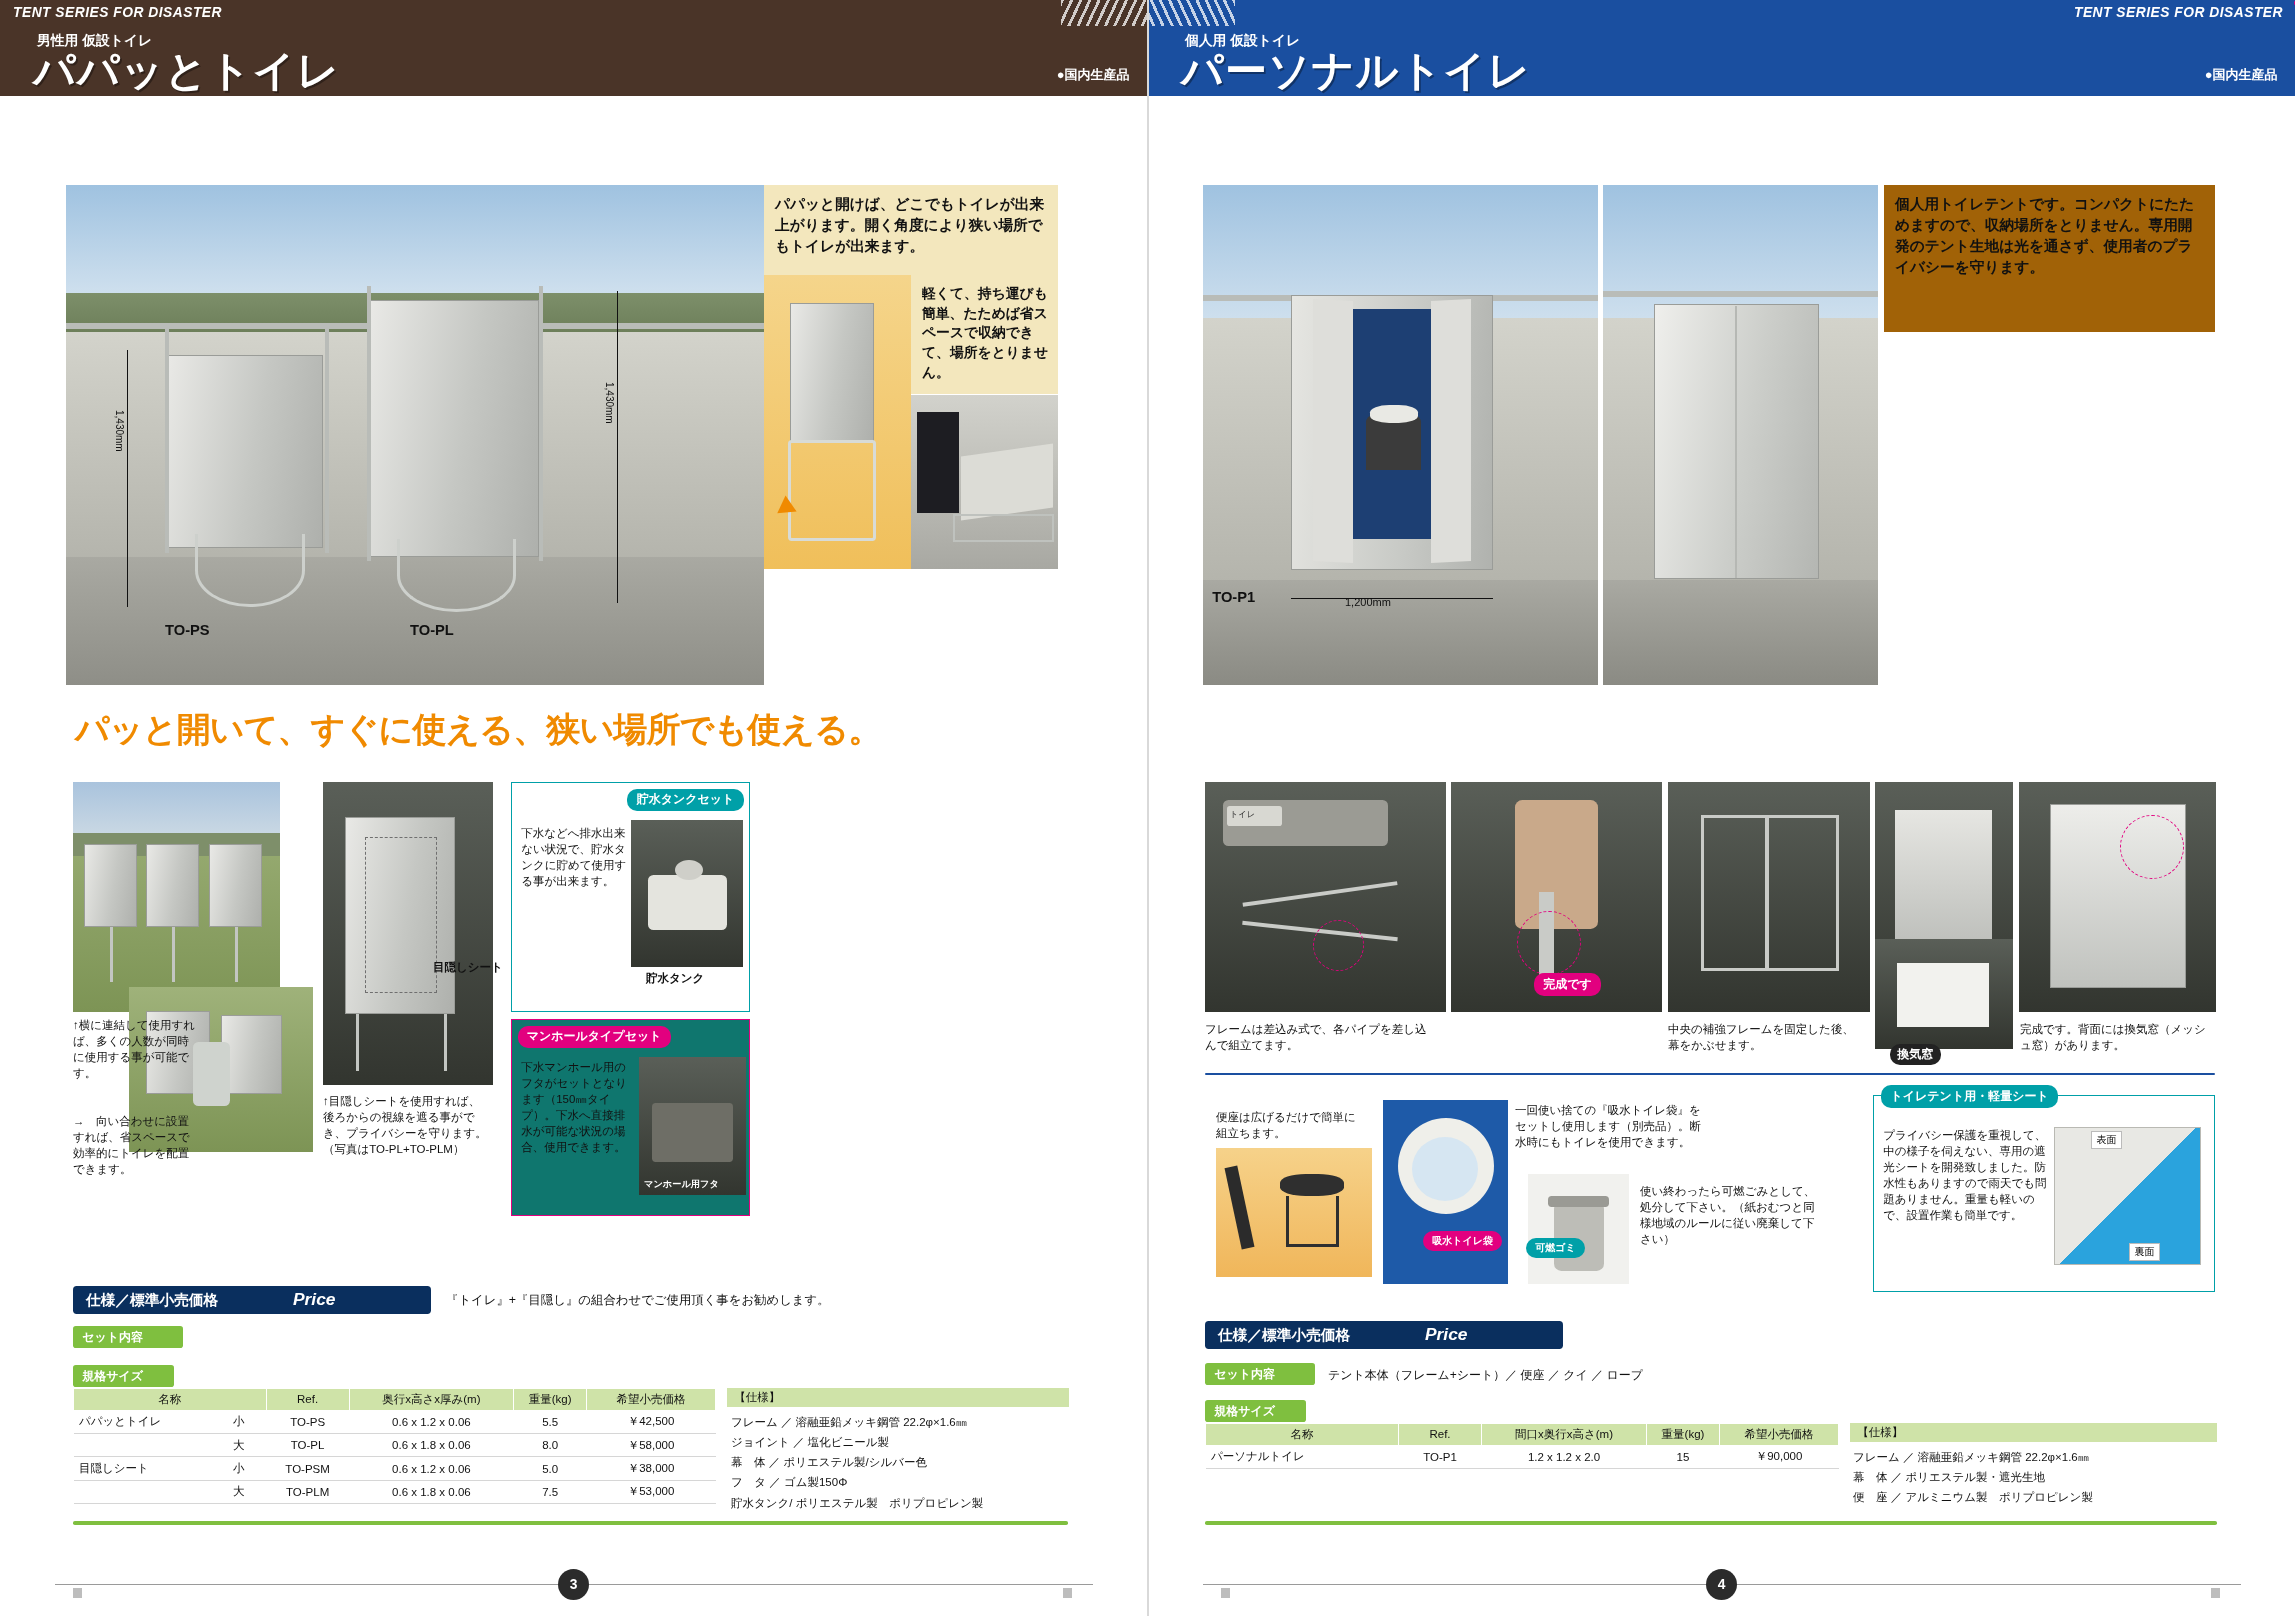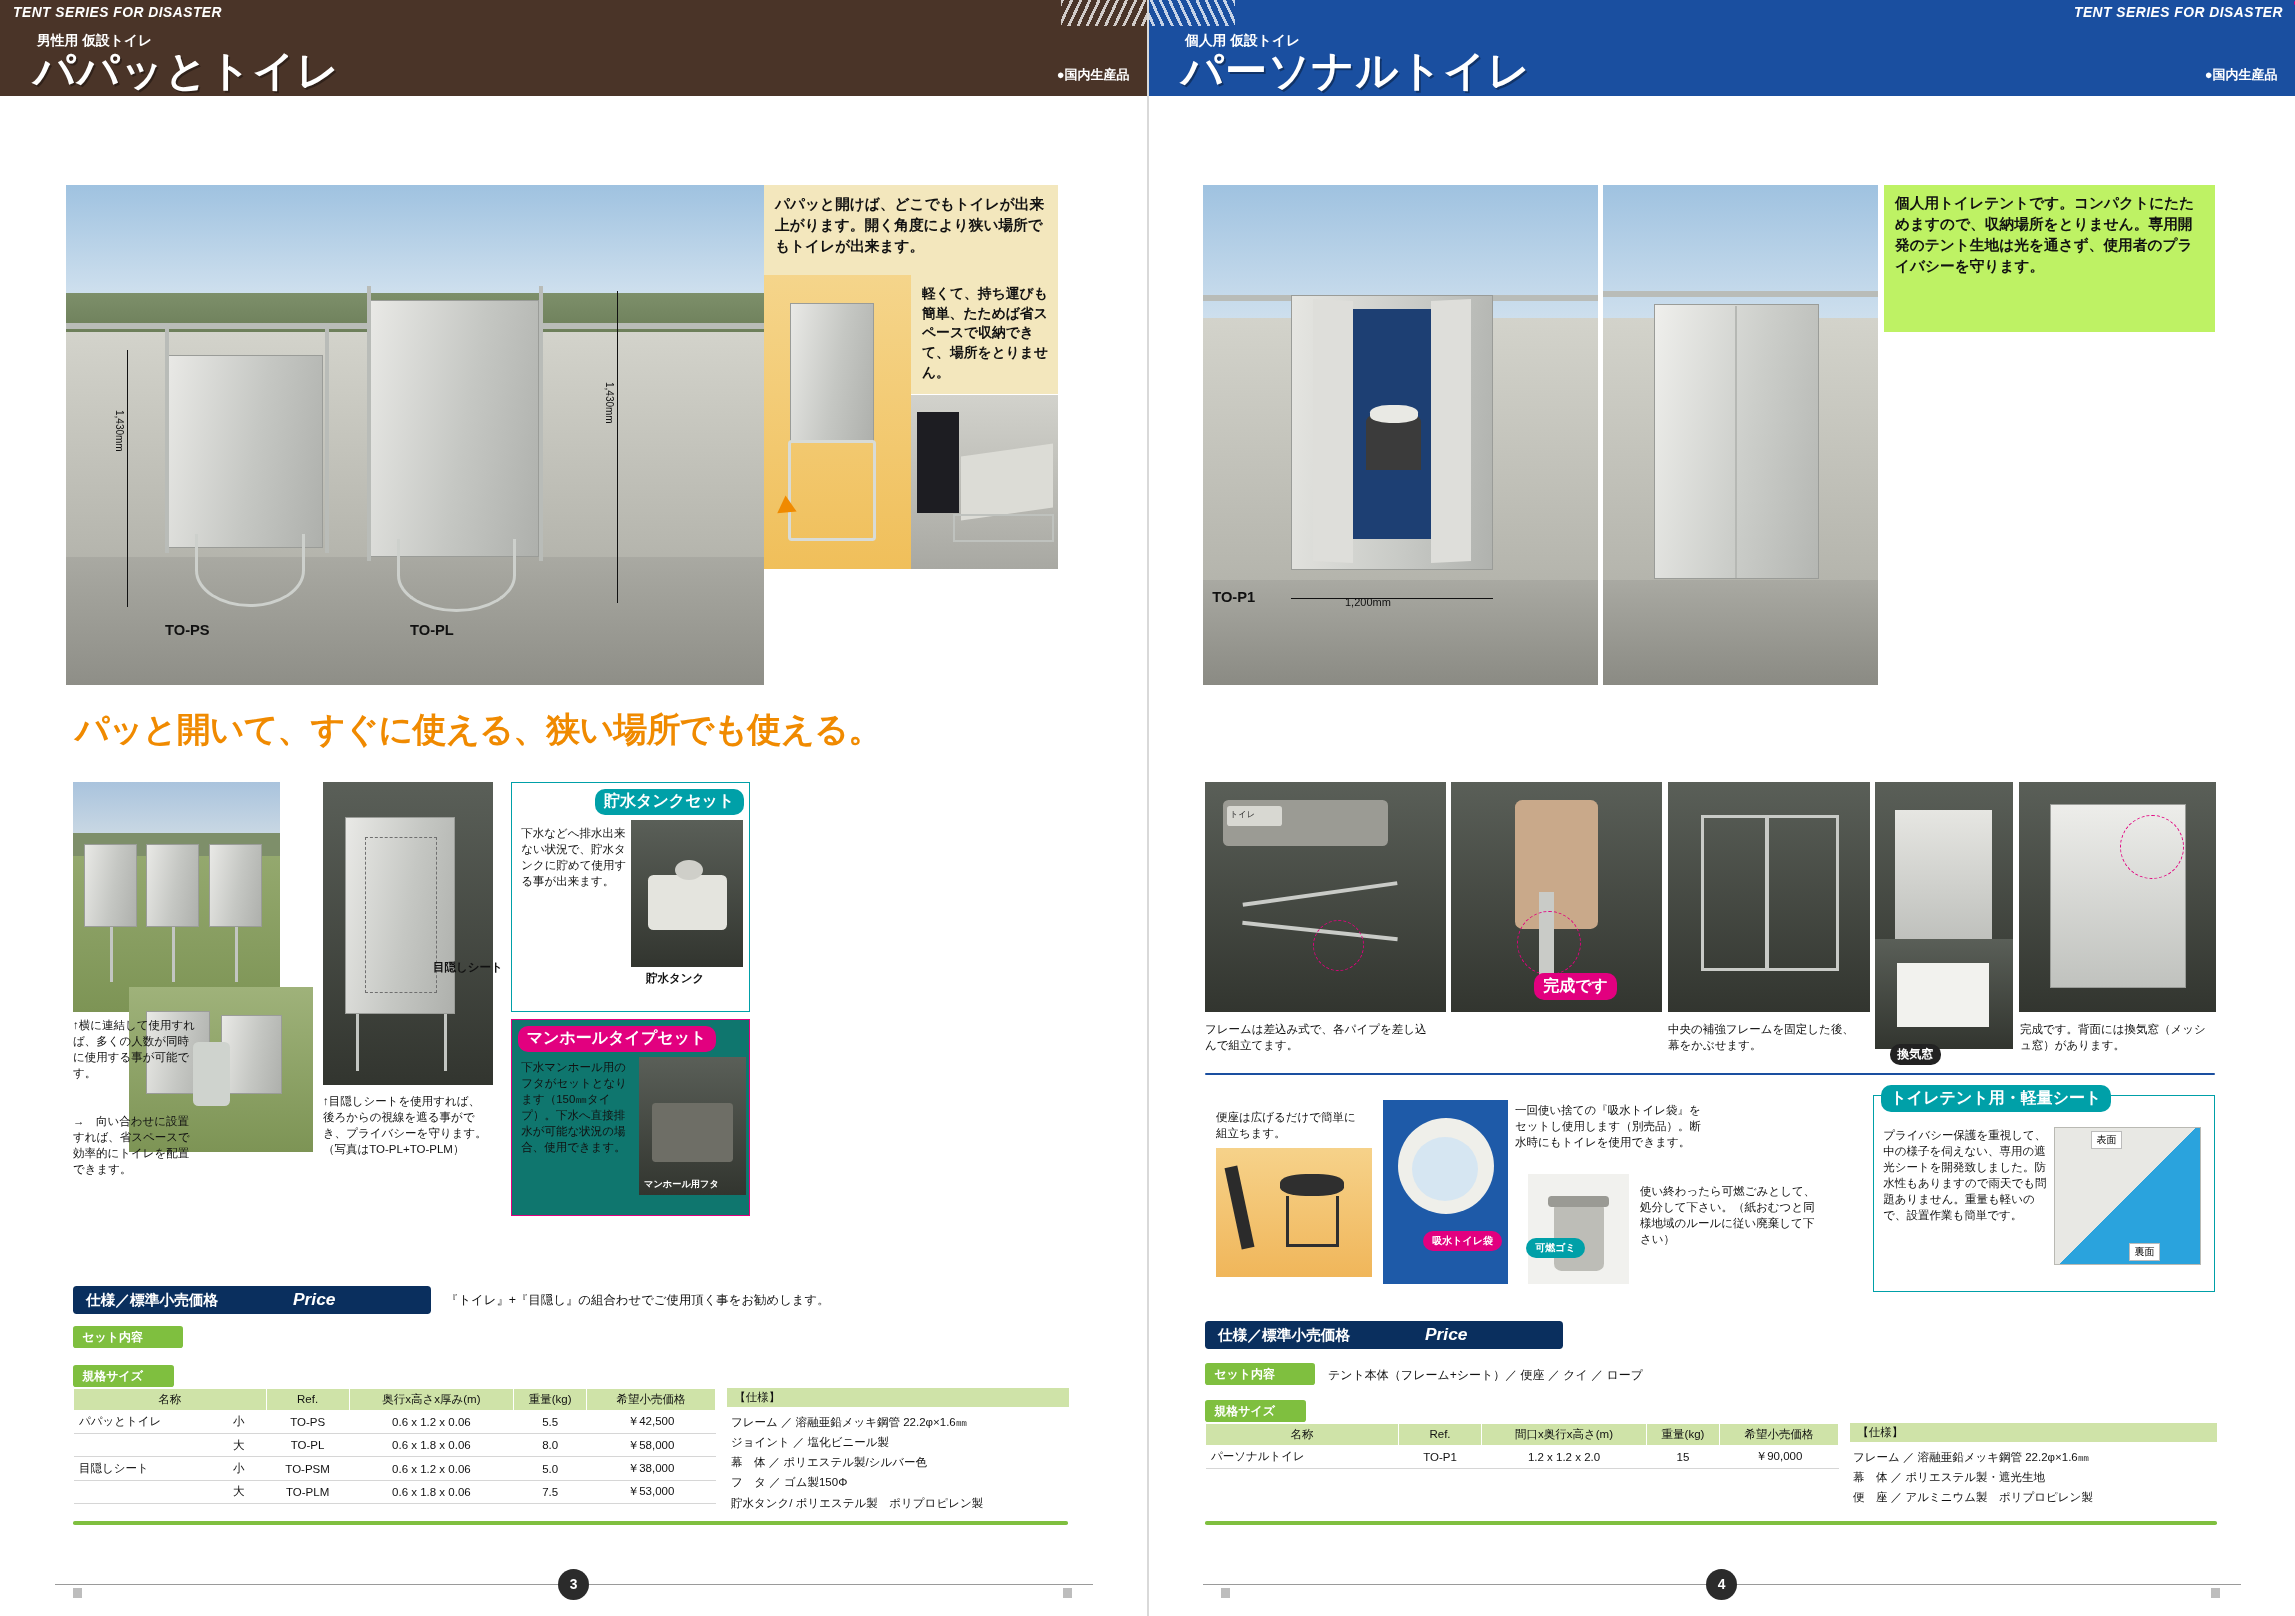--- a/index.html
+++ b/index.html
@@ -71,37 +71,37 @@
   .label-code {
     position:absolute; color:#111; font-weight:bold; font-size:14.7px;
   }
 
   
   .calloutbox {
     position:absolute; padding:9.2px 9.2px 7.3px 11px;
     font-size:14.7px; font-weight:bold; line-height:1.42; color:#111;
   }
   .cb-yellow { background:#f3e7bd; }
-  .cb-blue   { background:#bef264;font-family:Liberation Mono, monospace; }
+  .cb-blue   { background:#a16207; }
 
   
   .headline {
     position:absolute; font-size:34px; font-weight:bold; color:#f08a00;
     letter-spacing:-0.9px; white-space:nowrap;
   }
 
   
   .caption {
     position:absolute; font-size:11.5px; line-height:1.4; color:#111;
   }
   .caption.bold { font-weight:bold; }
 
   
   .tagbox {
-    position:absolute; color:#fff; font-weight:bold; font-size:16px;
+    position:absolute; color:#fff; font-weight:bold; font-size:12px;
     padding:2.8px 9.2px; border-radius:10px;
   }
   .tag-pink { background:#e2007f; }
   .tag-teal { background:#00a0a8; }
   .tag-dark { background:#222; }
 
   .panel-pink { position:absolute; border:1.8px solid #e2007f; background:#0f766e; }
   .panel-teal { position:absolute; border:1.8px solid #00a0a8; background:#fff; }
 
   

